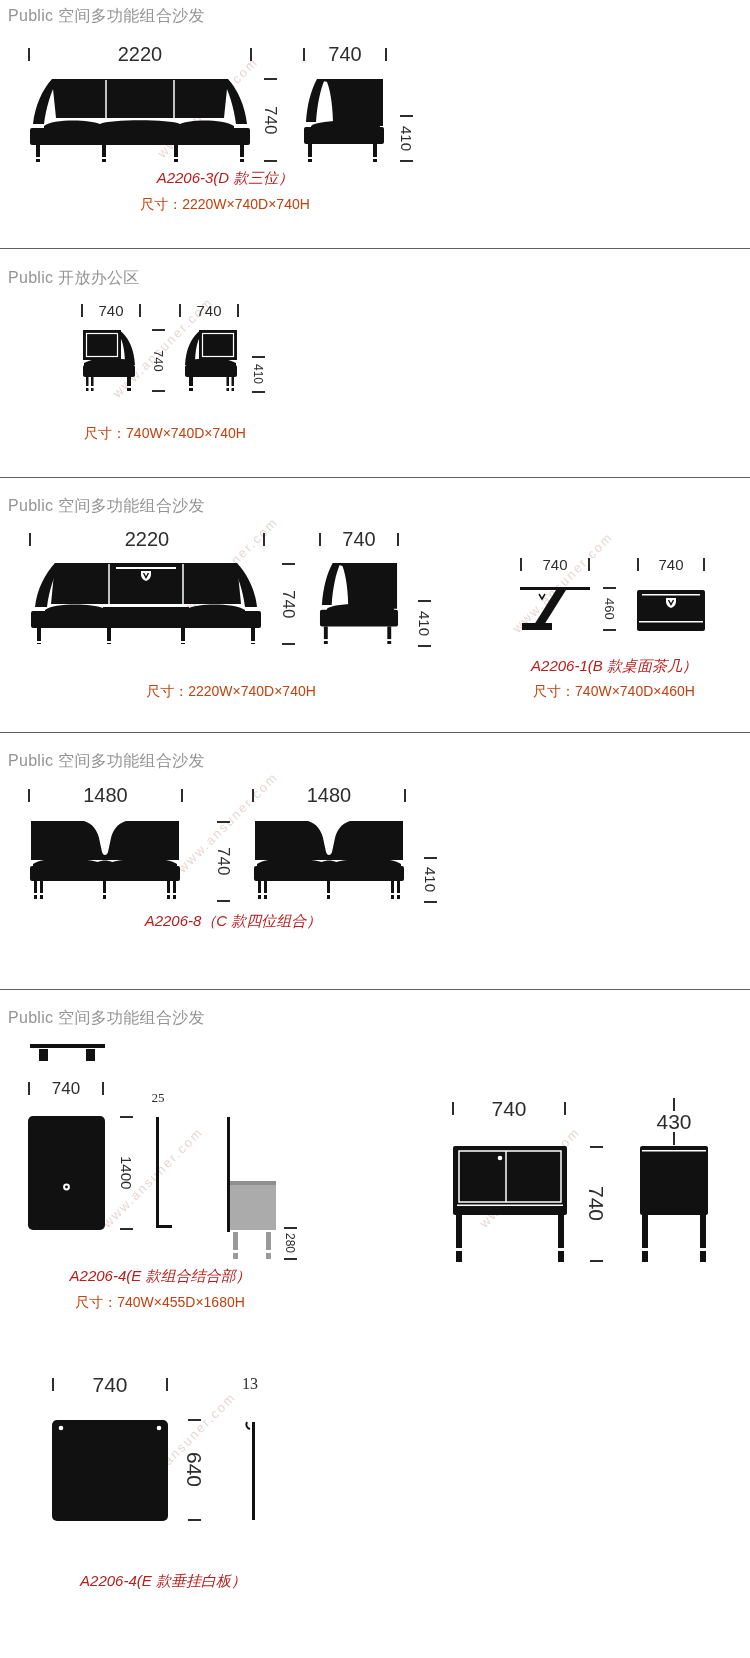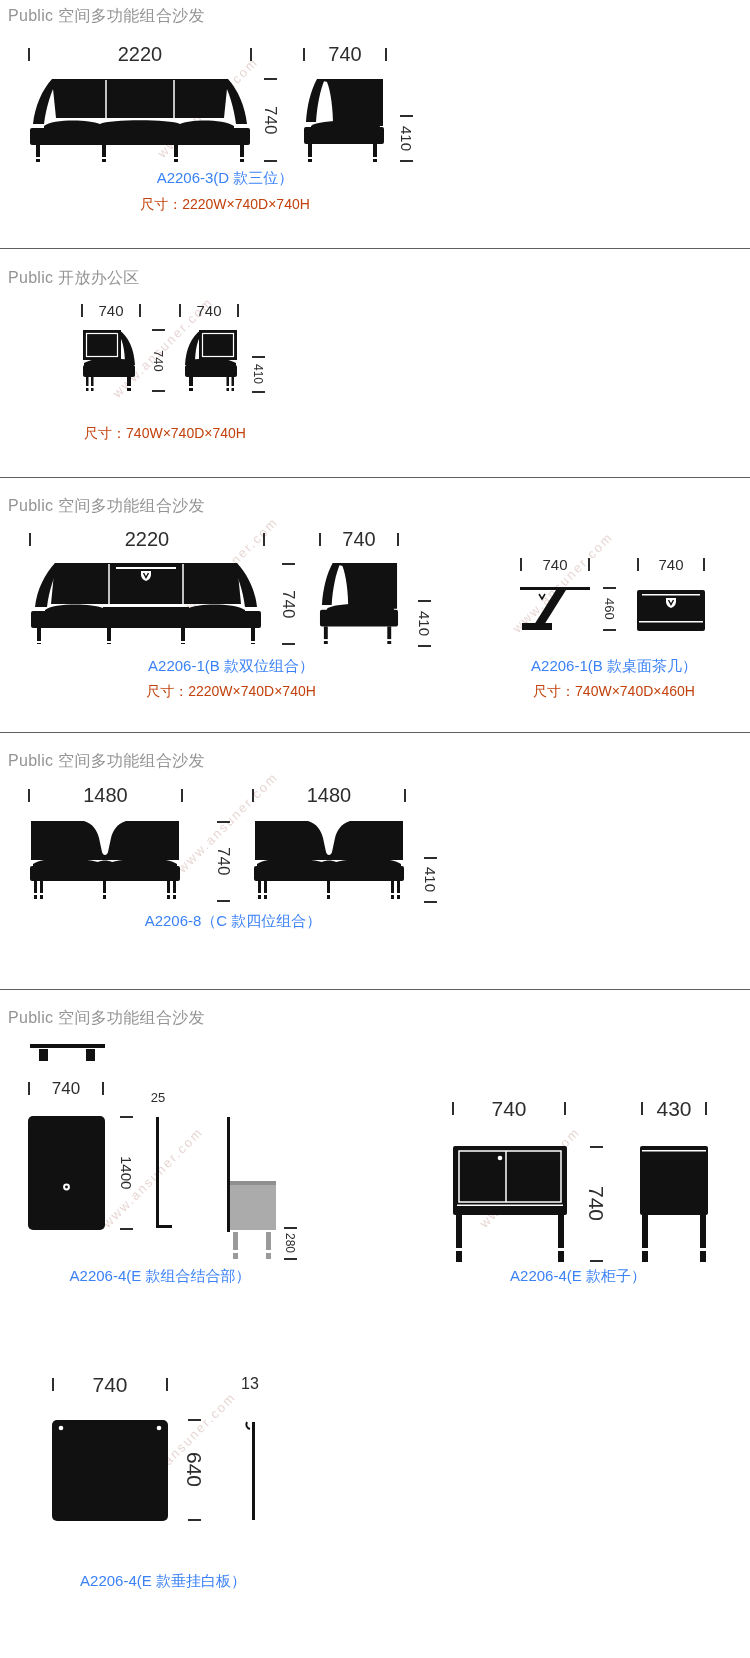--- a/index.html
+++ b/index.html
@@ -7,23 +7,23 @@
   body { font-family:"Liberation Sans","DejaVu Sans",sans-serif; }
   .page { position:relative; width:750px; height:1658px; background:#fff; overflow:hidden; }
   .divider { position:absolute; left:0; width:750px; height:1px; background:#5f5f5f; }
   .header { position:absolute; font-size:16px; color:#949494; letter-spacing:.3px; white-space:nowrap; }
   .hdim { position:absolute; display:flex; align-items:center; justify-content:space-between; }
   .hdim .tick { width:2px; height:13px; background:#2d2d2d; }
   .hdim .num { font-size:20px; color:#2d2d2d; line-height:1; padding:0 4px; }
   .vdim { position:absolute; width:16px; display:flex; flex-direction:column; align-items:center; justify-content:space-between; }
   .vdim .dash { width:13px; height:2px; background:#2d2d2d; }
   .vdim .num { writing-mode:vertical-rl; font-size:17px; color:#2d2d2d; line-height:1; padding:3px 0; }
-  .caption { position:absolute; width:320px; text-align:center; font-size:15px; color:#3b82f6; white-space:nowrap; }
+  .caption { position:absolute; width:320px; text-align:center; font-size:15px; color:#b91c1c; white-space:nowrap;font-style:italic; }
   .sizeline { position:absolute; width:320px; text-align:center; font-size:14px; color:#c2410c; white-space:nowrap; }
-  .smallnum { position:absolute; text-align:center; color:#2d2d2d; line-height:1; }
+  .smallnum { position:absolute; text-align:center; color:#2d2d2d; line-height:1;font-family:Liberation Serif, serif; }
   .drawing { position:absolute; }
   .wm { position:absolute; color:rgba(208,174,168,.5); font-size:13px; letter-spacing:2px;
         transform:rotate(-45deg); transform-origin:center; white-space:nowrap; }
   .f13{font-size:13px!important} .f12{font-size:12px!important}
   .f15{font-size:15px!important} .f16{font-size:16px!important} .f17{font-size:17px!important}
   .f21{font-size:21px!important}
   svg { display:block; }
 </style>
 </head>
 <body>
@@ -231,21 +231,20 @@
       </g>
     </svg>
   </div>
 
   <div class="vdim" style="left:416px;top:600px;height:47px;">
     <span class="dash"></span>
     <span class="num f15">410</span>
     <span class="dash"></span>
   </div>
 
-  <div class="caption" style="left:71px;top:657px;">A2206-1(B 款双位组合）</div>
   <div class="sizeline" style="left:71px;top:683px;">尺寸：2220W×740D×740H</div>
 
   <div class="hdim" style="left:520px;top:557px;width:70px;">
     <span class="tick"></span>
     <span class="num f15">740</span>
     <span class="tick"></span>
   </div>
   <div class="hdim" style="left:637px;top:557px;width:68px;">
     <span class="tick"></span>
     <span class="num f15">740</span>
@@ -399,27 +398,28 @@
     </svg>
   </div>
 
   <div class="vdim" style="left:282px;top:1227px;height:33px;">
     <span class="dash"></span>
     <span class="num f12">280</span>
     <span class="dash"></span>
   </div>
 
   <div class="caption" style="left:0px;top:1267px;">A2206-4(E 款组合结合部）</div>
+  <div class="sizeline" style="left:0px;top:1294px;">尺寸：740W×455D×1680H</div>
 
   <div class="hdim" style="left:452px;top:1098px;width:114px;">
     <span class="tick"></span>
     <span class="num f21">740</span>
     <span class="tick"></span>
   </div>
-  <div class="hdim" style="left:641px;top:1098px;width:66px;">
+  <div class="hdim" style="left:641px;top:1098px;width:66px;flex-direction:column;">
     <span class="tick"></span>
     <span class="num f21">430</span>
     <span class="tick"></span>
   </div>
 
   <div class="drawing" style="left:453px;top:1146px;">
     <svg width="114" height="117" viewBox="0 0 114 117">
       <rect x="0" y="0" width="114" height="69" rx="2" fill="#111"></rect>
       <g stroke="#fff" stroke-width="1.5" fill="none">
         <rect x="6" y="5" width="102" height="51"></rect>
@@ -448,21 +448,20 @@
       <rect x="2" y="4" width="64" height="1.5" fill="#fff"></rect>
       <g fill="#111">
         <rect x="2" y="69" width="6" height="33"></rect>
           <rect x="2" y="105" width="6" height="11"></rect>
         <rect x="60" y="69" width="6" height="33"></rect>
           <rect x="60" y="105" width="6" height="11"></rect>
       </g>
     </svg>
   </div>
 
-  <div class="caption" style="left:418px;top:1267px;">A2206-4(E 款柜子）</div>
 
   <div class="hdim" style="left:52px;top:1374px;width:116px;">
     <span class="tick"></span>
     <span class="num f21">740</span>
     <span class="tick"></span>
   </div>
   <div class="smallnum f16" style="left:230px;top:1376px;width:40px;">13</div>
 
   <div class="drawing" style="left:52px;top:1420px;">
     <svg width="116" height="101" viewBox="0 0 116 101">

